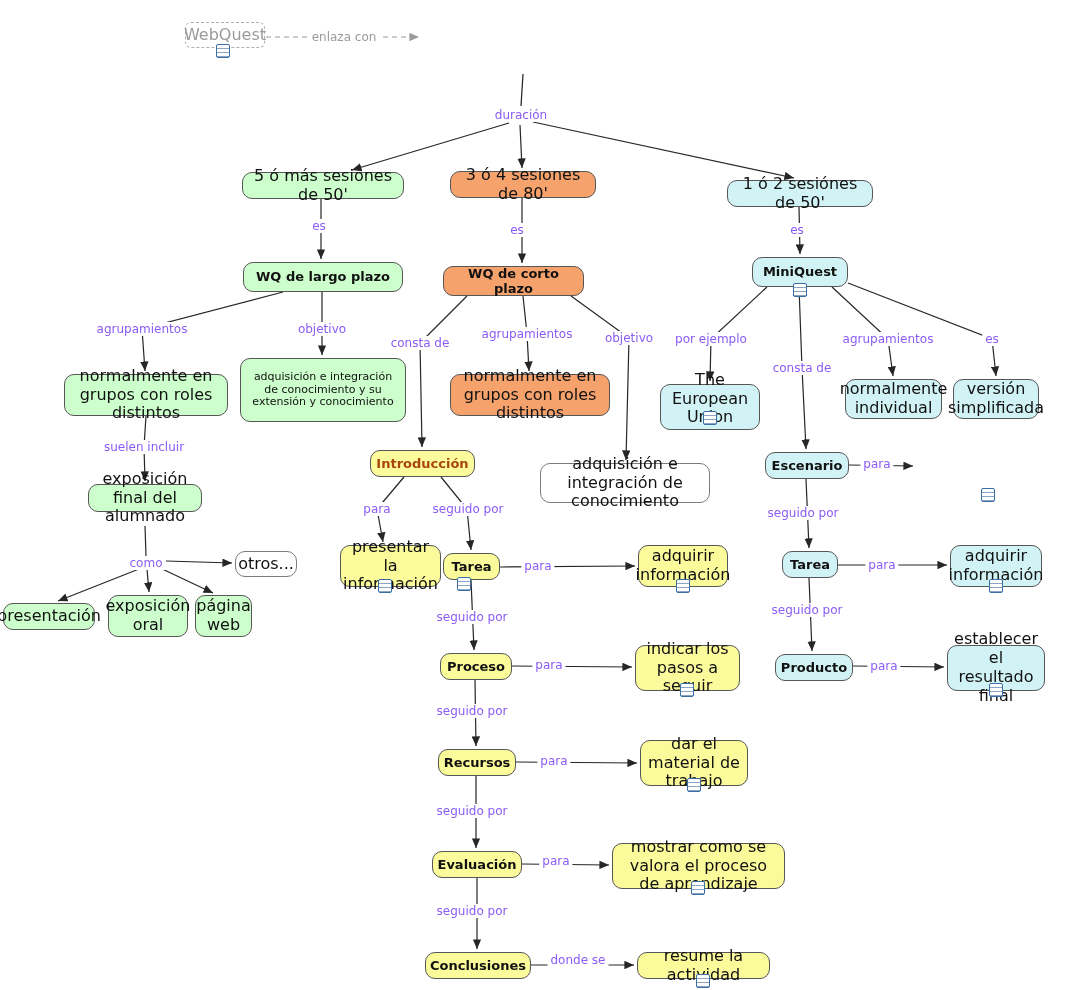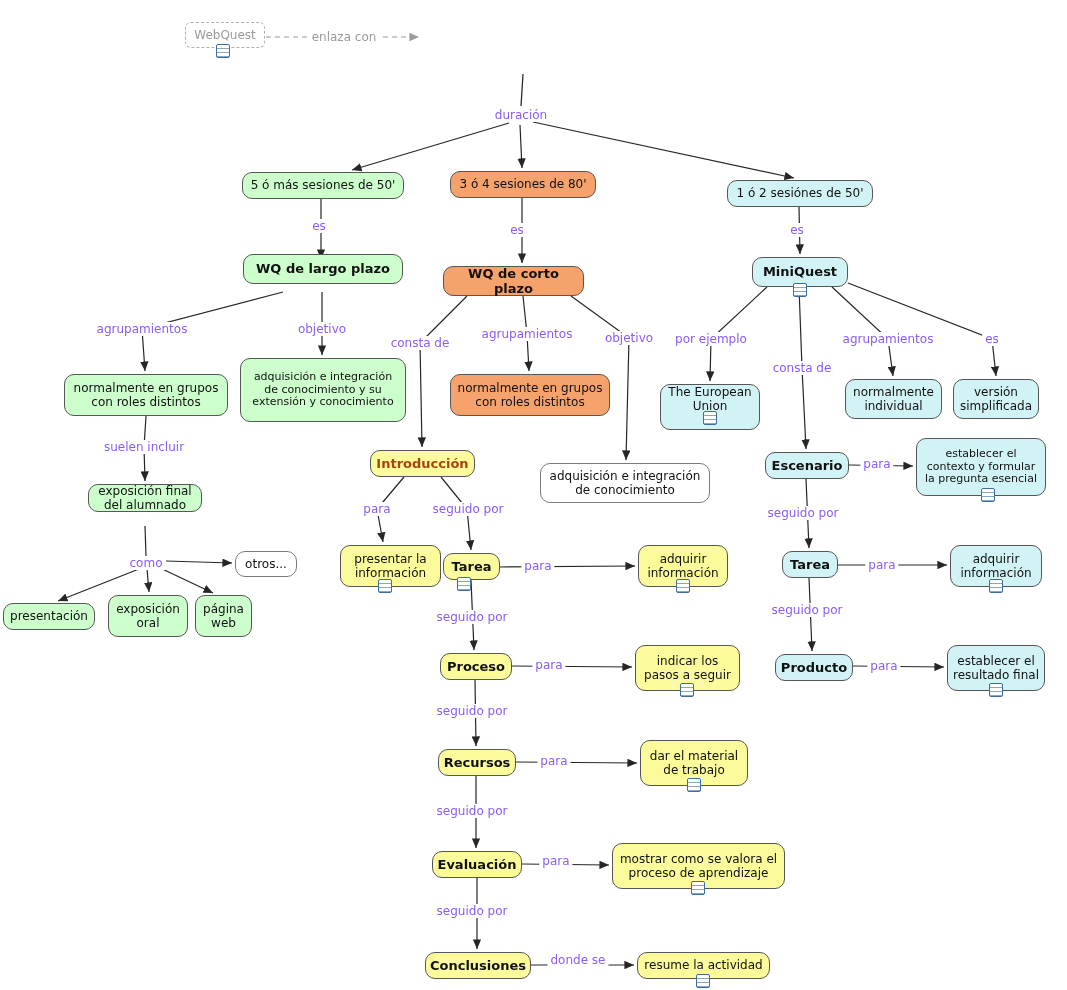--- a/index.html
+++ b/index.html
@@ -1,21 +1,21 @@
 <!DOCTYPE html>
 <html><head>
 <meta charset="utf-8">
 <style>
   html,body{margin:0;padding:0;background:#fff;}
   .canvas{position:relative;width:1067px;height:990px;background:#ffffff;
           font-family:"DejaVu Sans","Liberation Sans",sans-serif;overflow:hidden;}
   svg.wires{position:absolute;left:0;top:0;}
   .node{position:absolute;box-sizing:border-box;border:1px solid #565656;border-radius:10px;
         display:flex;align-items:center;justify-content:center;text-align:center;
-        font-size:12px;line-height:1.18;padding:2px 5px;color:#111;background:#fff;}
+        font-size:16px;line-height:1.18;padding:2px 5px;color:#111;background:#fff;}
   .bold{font-weight:bold;font-size:13px;}
   .green{background:#ccffcc;}
   .orange{background:#f6a26c;}
   .cyan{background:#d2f3f5;}
   .yellow{background:#fbfb9b;}
   .white{background:#ffffff;border-color:#7b7b7b;}
   .ellipse{border-radius:50%;background:#f4814e;font-weight:bold;font-size:15px;border-color:#4a4a4a;color:#1a1a1a;}
   .dashedbox{border:1px dashed #b0b0b0;color:#9a9a9a;background:#fff;border-radius:6px;}
   .maroon{color:#a9450f;}
   .fs11{font-size:11px;}
@@ -81,21 +81,21 @@
       <line x1="853" y1="666" x2="944" y2="667" marker-end="url(#arr)"></line>
     </g>
   </svg>
 
   <div class="node dashedbox" style="left:185px;top:22px;width:80px;height:26px">WebQuest</div>
 
   <div class="node green" style="left:242px;top:172px;width:162px;height:27px">5 ó más sesiones de 50'</div>
   <div class="node orange" style="left:450px;top:171px;width:146px;height:27px">3 ó 4 sesiones de 80'</div>
   <div class="node cyan" style="left:727px;top:180px;width:146px;height:27px">1 ó 2 sesiónes de 50'</div>
 
-  <div class="node green bold" style="left:243px;top:254px;width:160px;height:30px">WQ de largo plazo</div>
+  <div class="node green bold" style="left:243px;top:262px;width:160px;height:30px">WQ de largo plazo</div>
   <div class="node orange bold" style="left:443px;top:266px;width:141px;height:30px">WQ de corto plazo</div>
   <div class="node cyan bold" style="left:752px;top:257px;width:96px;height:30px">MiniQuest</div>
 
   <div class="node green" style="left:64px;top:374px;width:164px;height:42px">normalmente en grupos con roles distintos</div>
   <div class="node green fs11" style="left:240px;top:358px;width:166px;height:64px">adquisición e integración de conocimiento y su extensión y conocimiento</div>
   <div class="node green" style="left:88px;top:484px;width:114px;height:28px">exposición final del alumnado</div>
   <div class="node white" style="left:235px;top:551px;width:62px;height:26px">otros...</div>
   <div class="node green" style="left:3px;top:603px;width:92px;height:27px">presentación</div>
   <div class="node green" style="left:108px;top:595px;width:80px;height:42px">exposición oral</div>
   <div class="node green" style="left:195px;top:595px;width:57px;height:42px">página web</div>
@@ -112,21 +112,20 @@
   <div class="node yellow" style="left:640px;top:740px;width:108px;height:46px">dar el material de trabajo</div>
   <div class="node yellow bold" style="left:432px;top:851px;width:90px;height:27px">Evaluación</div>
   <div class="node yellow" style="left:612px;top:843px;width:173px;height:46px">mostrar como se valora el proceso de aprendizaje</div>
   <div class="node yellow bold" style="left:425px;top:952px;width:106px;height:27px">Conclusiones</div>
   <div class="node yellow" style="left:637px;top:952px;width:133px;height:27px">resume la actividad</div>
 
   <div class="node cyan" style="left:660px;top:384px;width:100px;height:46px;padding-bottom:18px">The European Union</div>
   <div class="node cyan" style="left:845px;top:379px;width:97px;height:40px">normalmente individual</div>
   <div class="node cyan" style="left:953px;top:379px;width:86px;height:40px">versión simplificada</div>
   <div class="node cyan bold" style="left:765px;top:452px;width:84px;height:27px">Escenario</div>
-  <div class="node cyan fs11" style="left:916px;top:438px;width:130px;height:58px">establecer el contexto y formular la pregunta esencial</div>
   <div class="node cyan bold" style="left:782px;top:551px;width:56px;height:27px">Tarea</div>
   <div class="node cyan" style="left:950px;top:545px;width:92px;height:42px">adquirir información</div>
   <div class="node cyan bold" style="left:775px;top:654px;width:78px;height:27px">Producto</div>
   <div class="node cyan" style="left:947px;top:645px;width:98px;height:46px">establecer el resultado final</div>
 
   <span class="lbl" style="left:344px;top:37px;color:#9a9a9a">enlaza con</span>
   <span class="lbl" style="left:521px;top:115px">duración</span>
   <span class="lbl" style="left:319px;top:226px">es</span>
   <span class="lbl" style="left:517px;top:230px">es</span>
   <span class="lbl" style="left:797px;top:230px">es</span>

